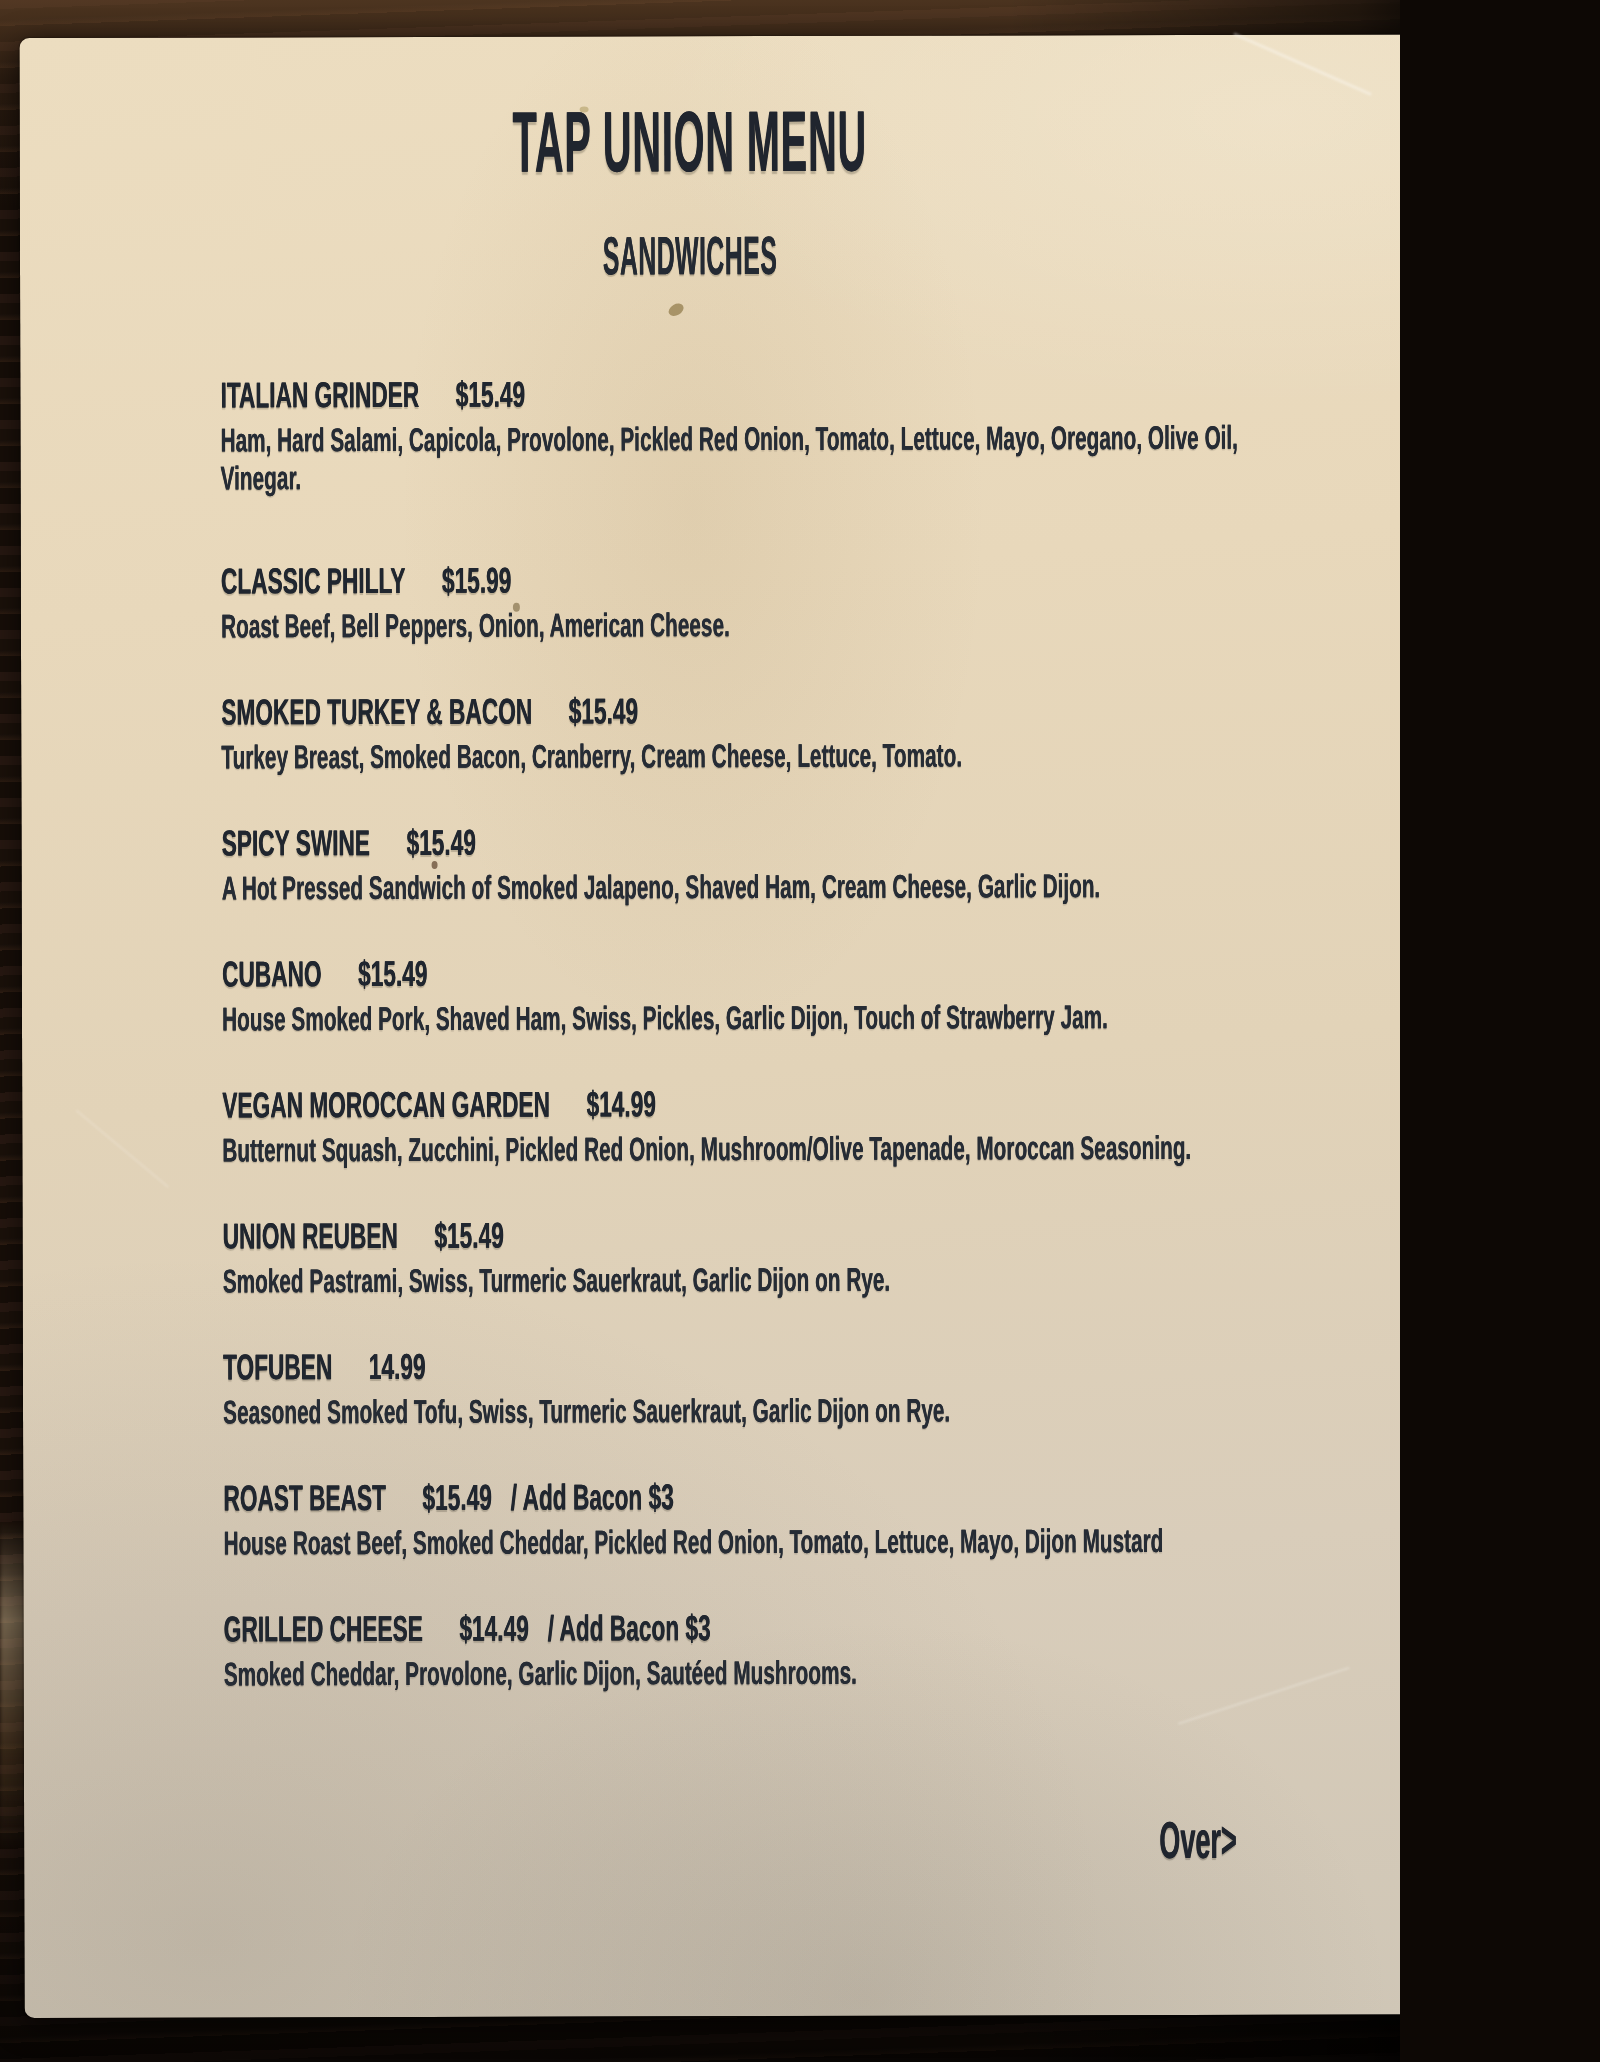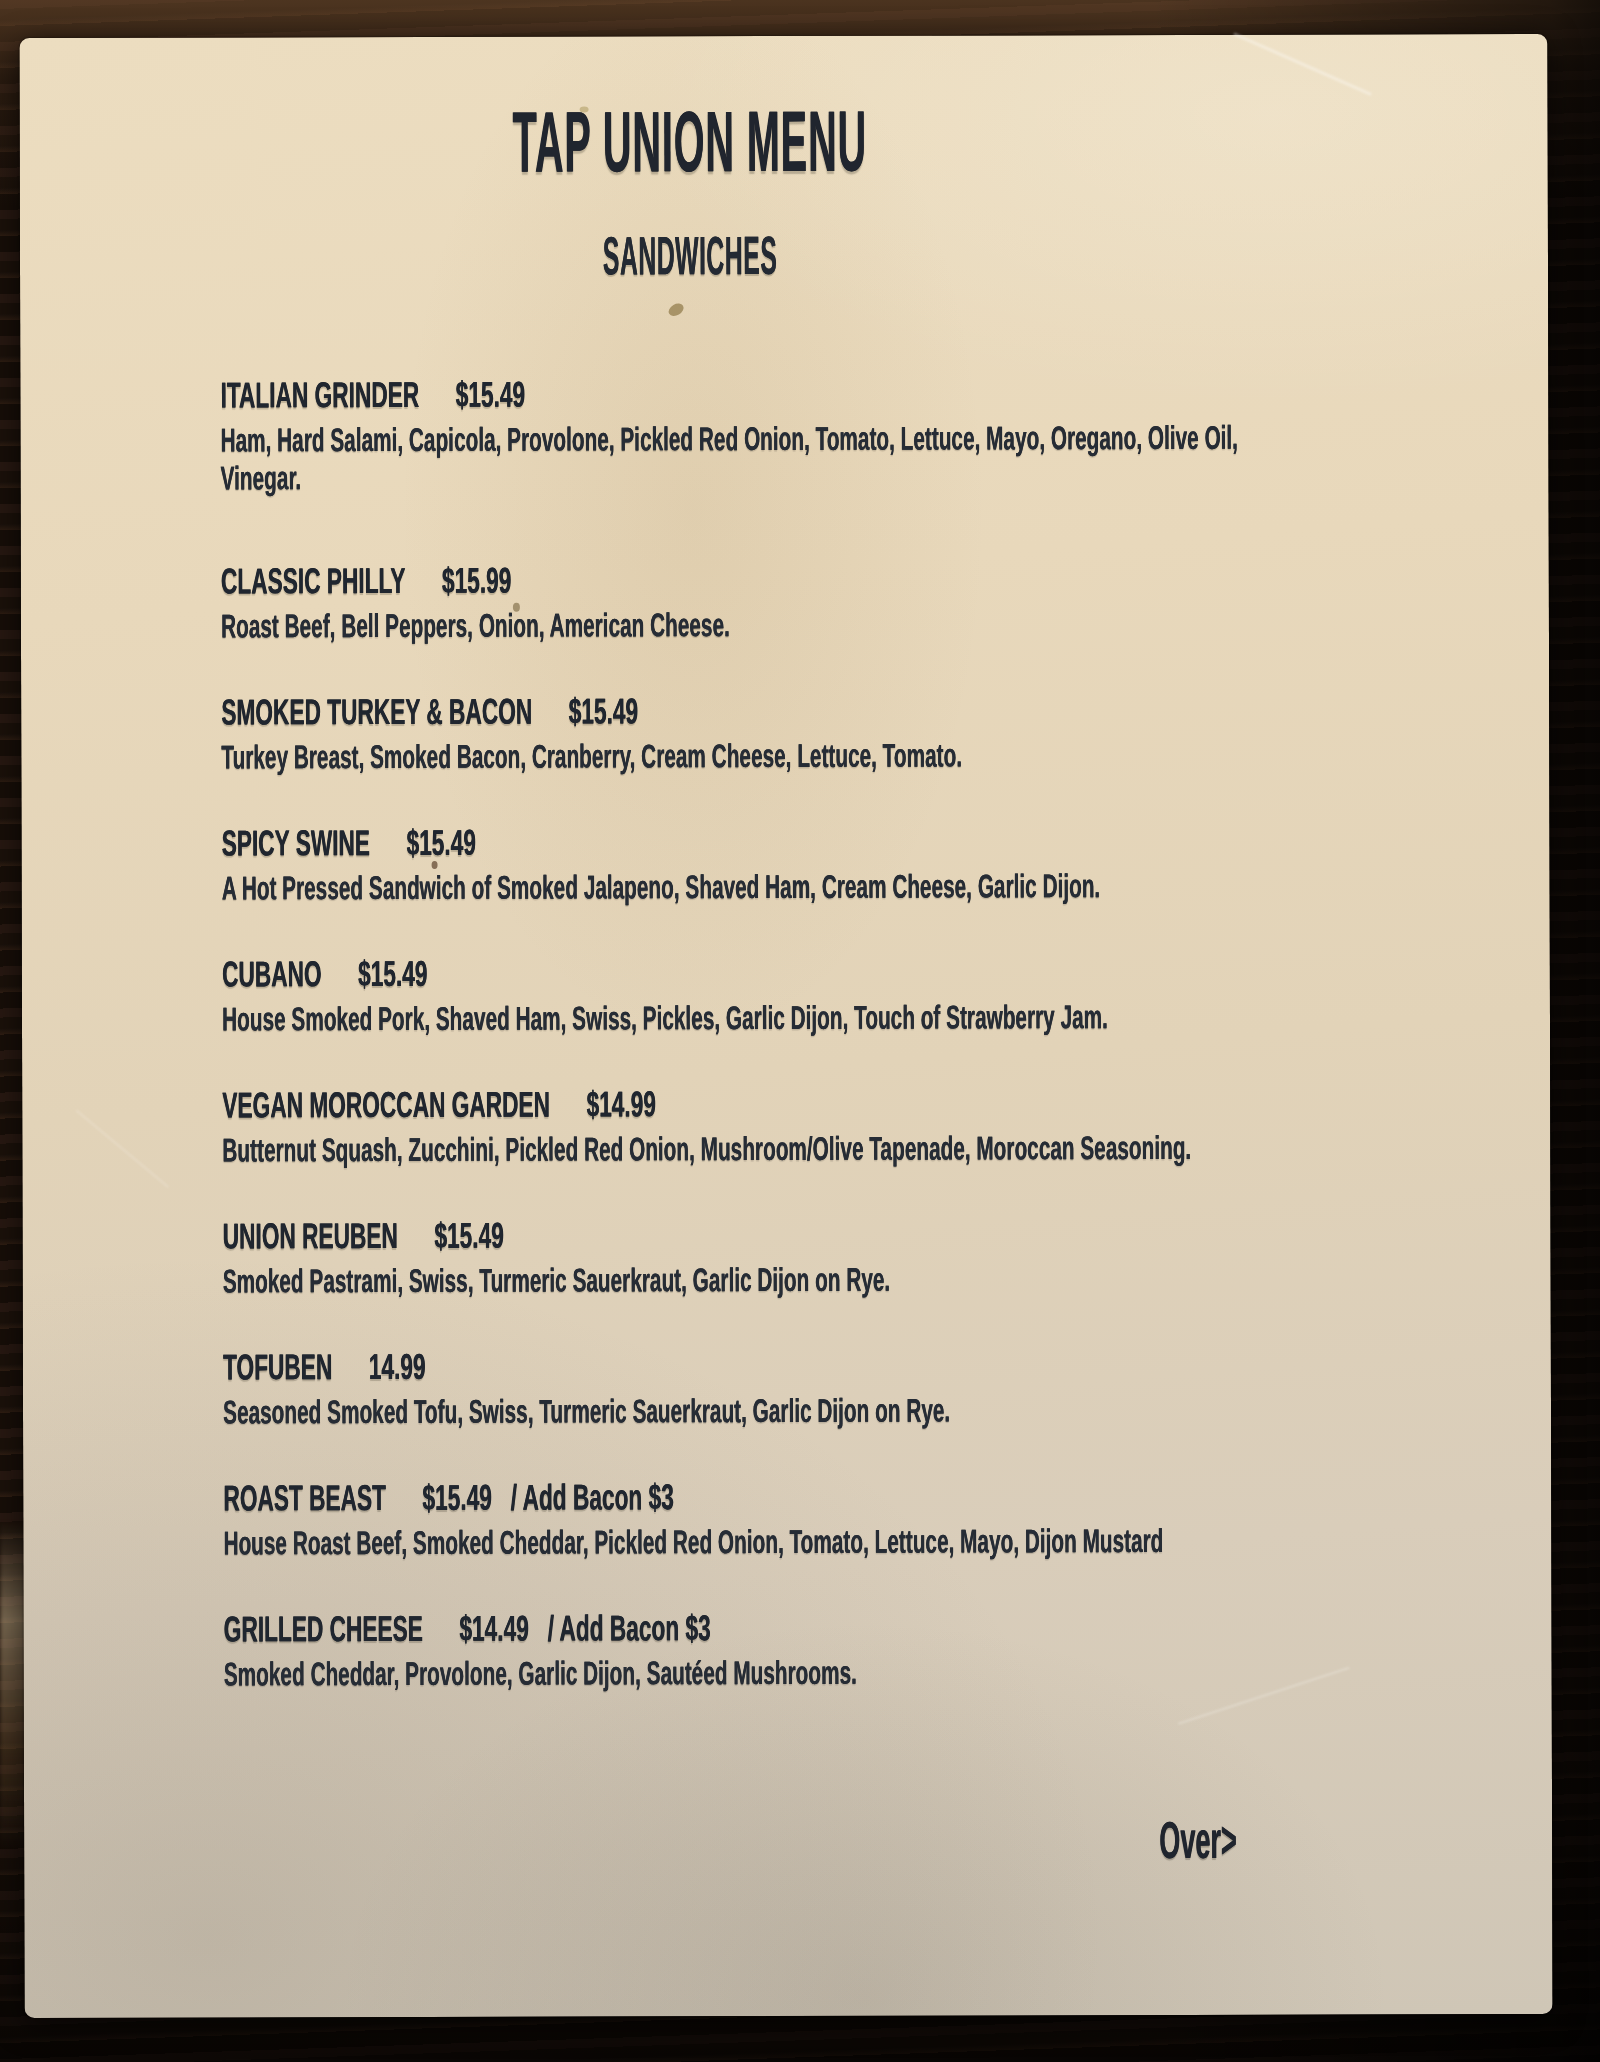--- a/index.html
+++ b/index.html
@@ -1,19 +1,19 @@
 <!DOCTYPE html>
 <html><head>
 <meta charset="utf-8">
 <style>
   * { margin: 0; padding: 0; box-sizing: border-box; }
   html, body { background: #0d0805; }
   .screen {
     position: relative;
-    width: 1600px;
+    width: 1400px;
     height: 2062px;
     overflow: hidden;
     font-family: "Liberation Sans", "DejaVu Sans", sans-serif;
   }
   
   .wood {
     position: absolute; inset: 0;
     background:
       linear-gradient(90deg, rgba(0,0,0,0) 0%, rgba(0,0,0,0) 72%, rgba(0,0,0,0.55) 97%, rgba(0,0,0,0.7) 100%),
       linear-gradient(180deg, rgba(118,82,50,0.55) 0%, rgba(80,54,32,0.30) 4%, rgba(0,0,0,0) 10%),

